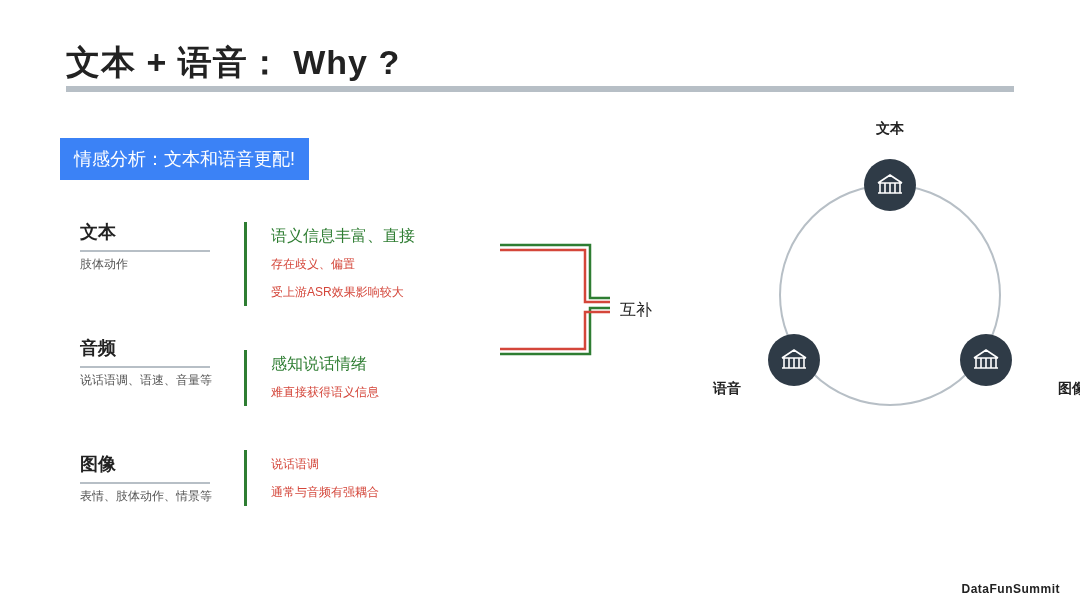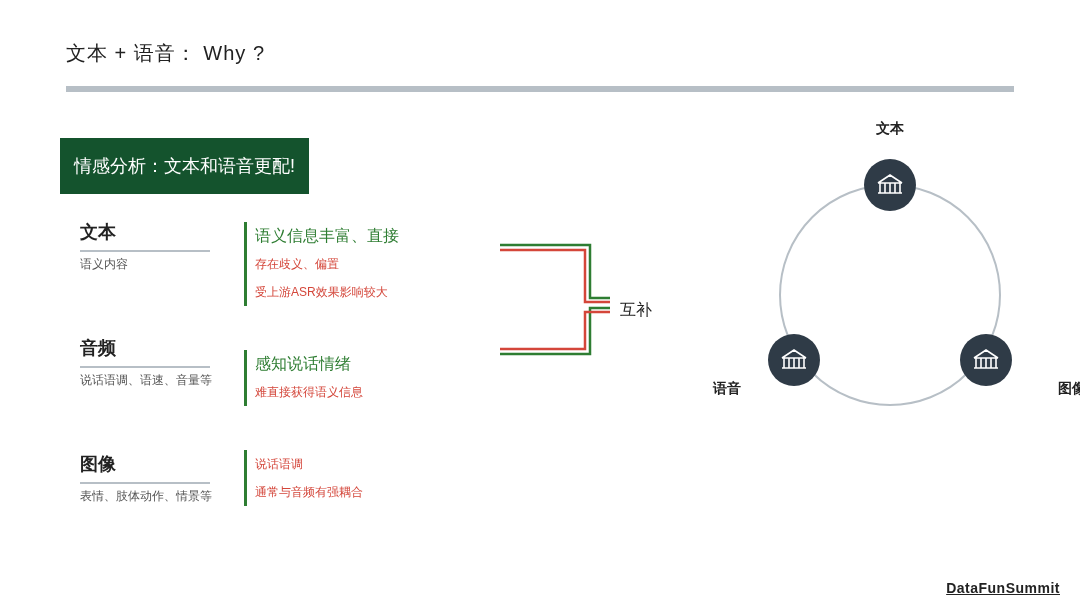--- a/index.html
+++ b/index.html
@@ -1,61 +1,61 @@
 <!DOCTYPE html>
 <html><head>
 <meta charset="utf-8">
 <style>
   * { box-sizing: border-box; margin: 0; padding: 0; }
   html, body { width: 1080px; height: 608px; font-family: "Microsoft YaHei", "PingFang SC", sans-serif; background: #fff; color: #222; }
   .slide { position: relative; width: 1080px; height: 608px; }
 
-  .title { position: absolute; left: 66px; top: 40px; font-size: 20px; font-weight: 400; letter-spacing: 1px; }
+  .title { position: absolute; left: 66px; top: 40px; font-size: 34px; font-weight: 700; letter-spacing: 1px; }
   .title-rule { position: absolute; left: 66px; top: 86px; width: 948px; height: 6px; background: #b7bfc6; }
 
-  .badge { position: absolute; left: 60px; top: 138px; background: #14532d; color: #fff; font-size: 18px; padding: 16px 14px; font-weight: 500; }
+  .badge { position: absolute; left: 60px; top: 138px; background: #3b82f6; color: #fff; font-size: 18px; padding: 9px 14px; font-weight: 500; }
 
   .block { position: absolute; left: 80px; width: 400px; }
   .block .hd { font-size: 18px; font-weight: 700; }
   .block .sub-rule { height: 2px; background: #b7bfc6; margin: 6px 0 4px 0; width: 130px; }
   .block .sub { font-size: 12px; color: #555; }
   .block.b1 { top: 220px; }
   .block.b2 { top: 336px; }
   .block.b3 { top: 452px; }
 
-  .feat { position: absolute; left: 244px; width: 280px; border-left: 3px solid #2e7d32; padding-left: 8px; }
+  .feat { position: absolute; left: 244px; width: 280px; border-left: 3px solid #2e7d32; padding-left: 24px; }
   .feat .green { color: #2e7d32; font-size: 16px; line-height: 28px; }
   .feat .red   { color: #d4463a; font-size: 12px; line-height: 28px; }
   .feat.f1 { top: 222px; }
   .feat.f2 { top: 350px; }
   .feat.f3 { top: 450px; }
 
   .hubu { position: absolute; left: 620px; top: 300px; font-size: 16px; color: #222; }
 
   .circle-wrap { position: absolute; left: 740px; top: 130px; width: 300px; height: 300px; }
   .node-label { position: absolute; font-size: 14px; font-weight: 700; color: #222; }
   .lbl-top  { left: 50%; top: -10px; transform: translateX(-50%); }
   .lbl-bl   { left: -46px; top: 250px; margin-left: 19px; }
   .lbl-br   { right: -46px; top: 250px; }
 
-  .footer { position: absolute; right: 20px; bottom: 12px; font-size: 14px; font-weight: 700; letter-spacing: 0.5px; text-decoration: underline; }
+  .footer { position: absolute; right: 20px; bottom: 12px; font-size: 12px; font-weight: 700; letter-spacing: 0.5px; }
 </style>
 </head>
 <body>
 <div class="slide">
 
   <div class="title">文本 + 语音： Why ?</div>
   <div class="title-rule"></div>
 
   <div class="badge">情感分析：文本和语音更配!</div>
 
   <div class="block b1">
     <div class="hd">文本</div>
     <div class="sub-rule"></div>
-    <div class="sub">语义内容</div>
+    <div class="sub">肢体动作</div>
   </div>
   <div class="block b2">
     <div class="hd">音频</div>
     <div class="sub-rule"></div>
     <div class="sub">说话语调、语速、音量等</div>
   </div>
   <div class="block b3">
     <div class="hd">图像</div>
     <div class="sub-rule"></div>
     <div class="sub">表情、肢体动作、情景等</div>

